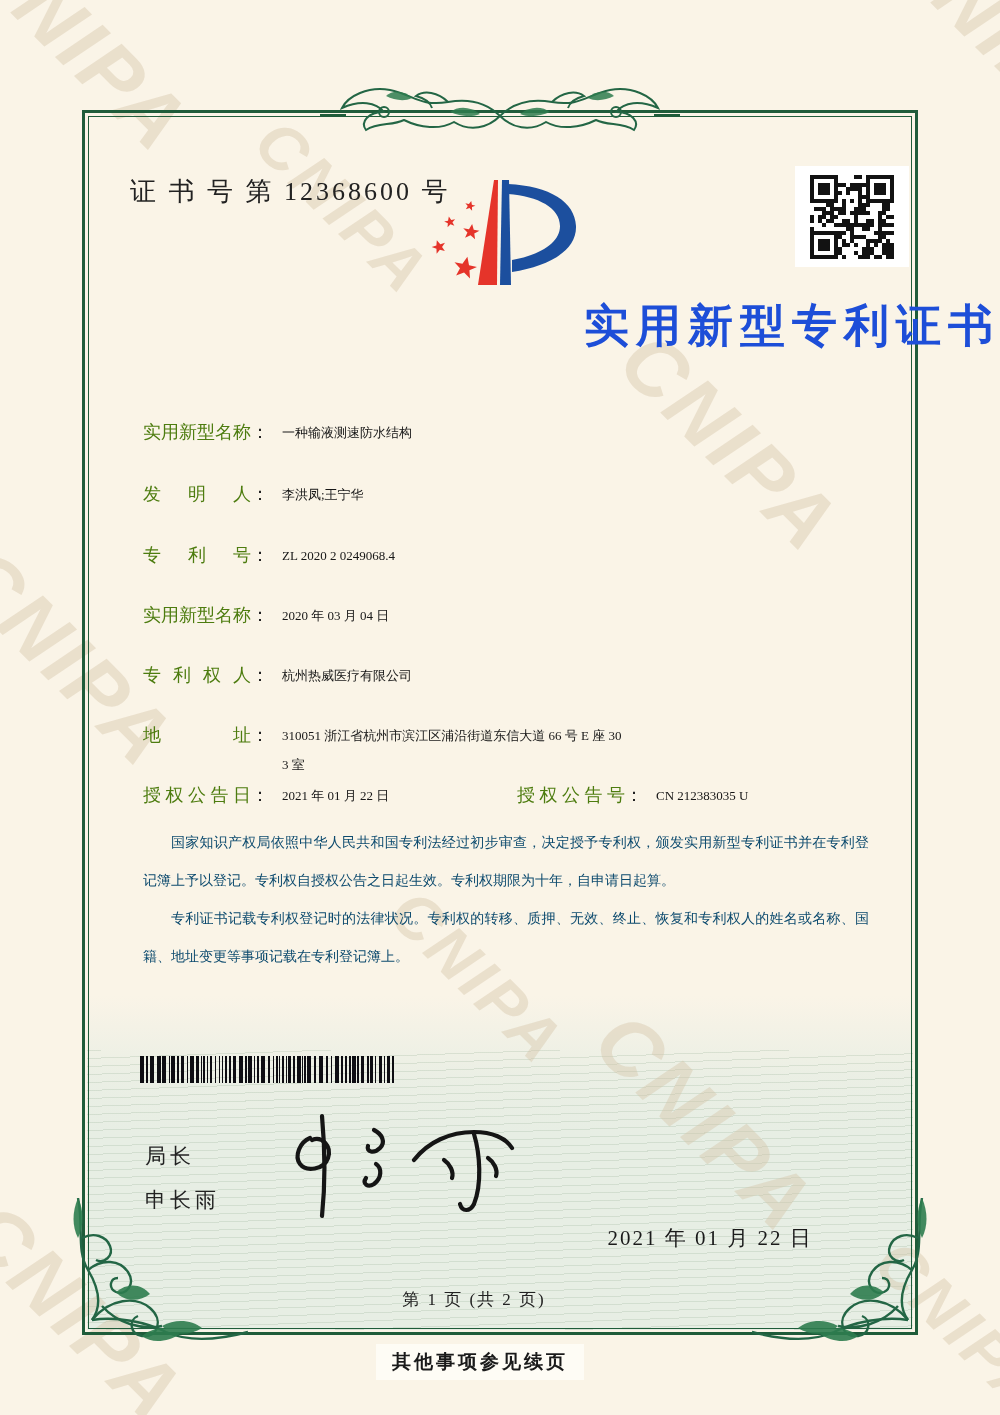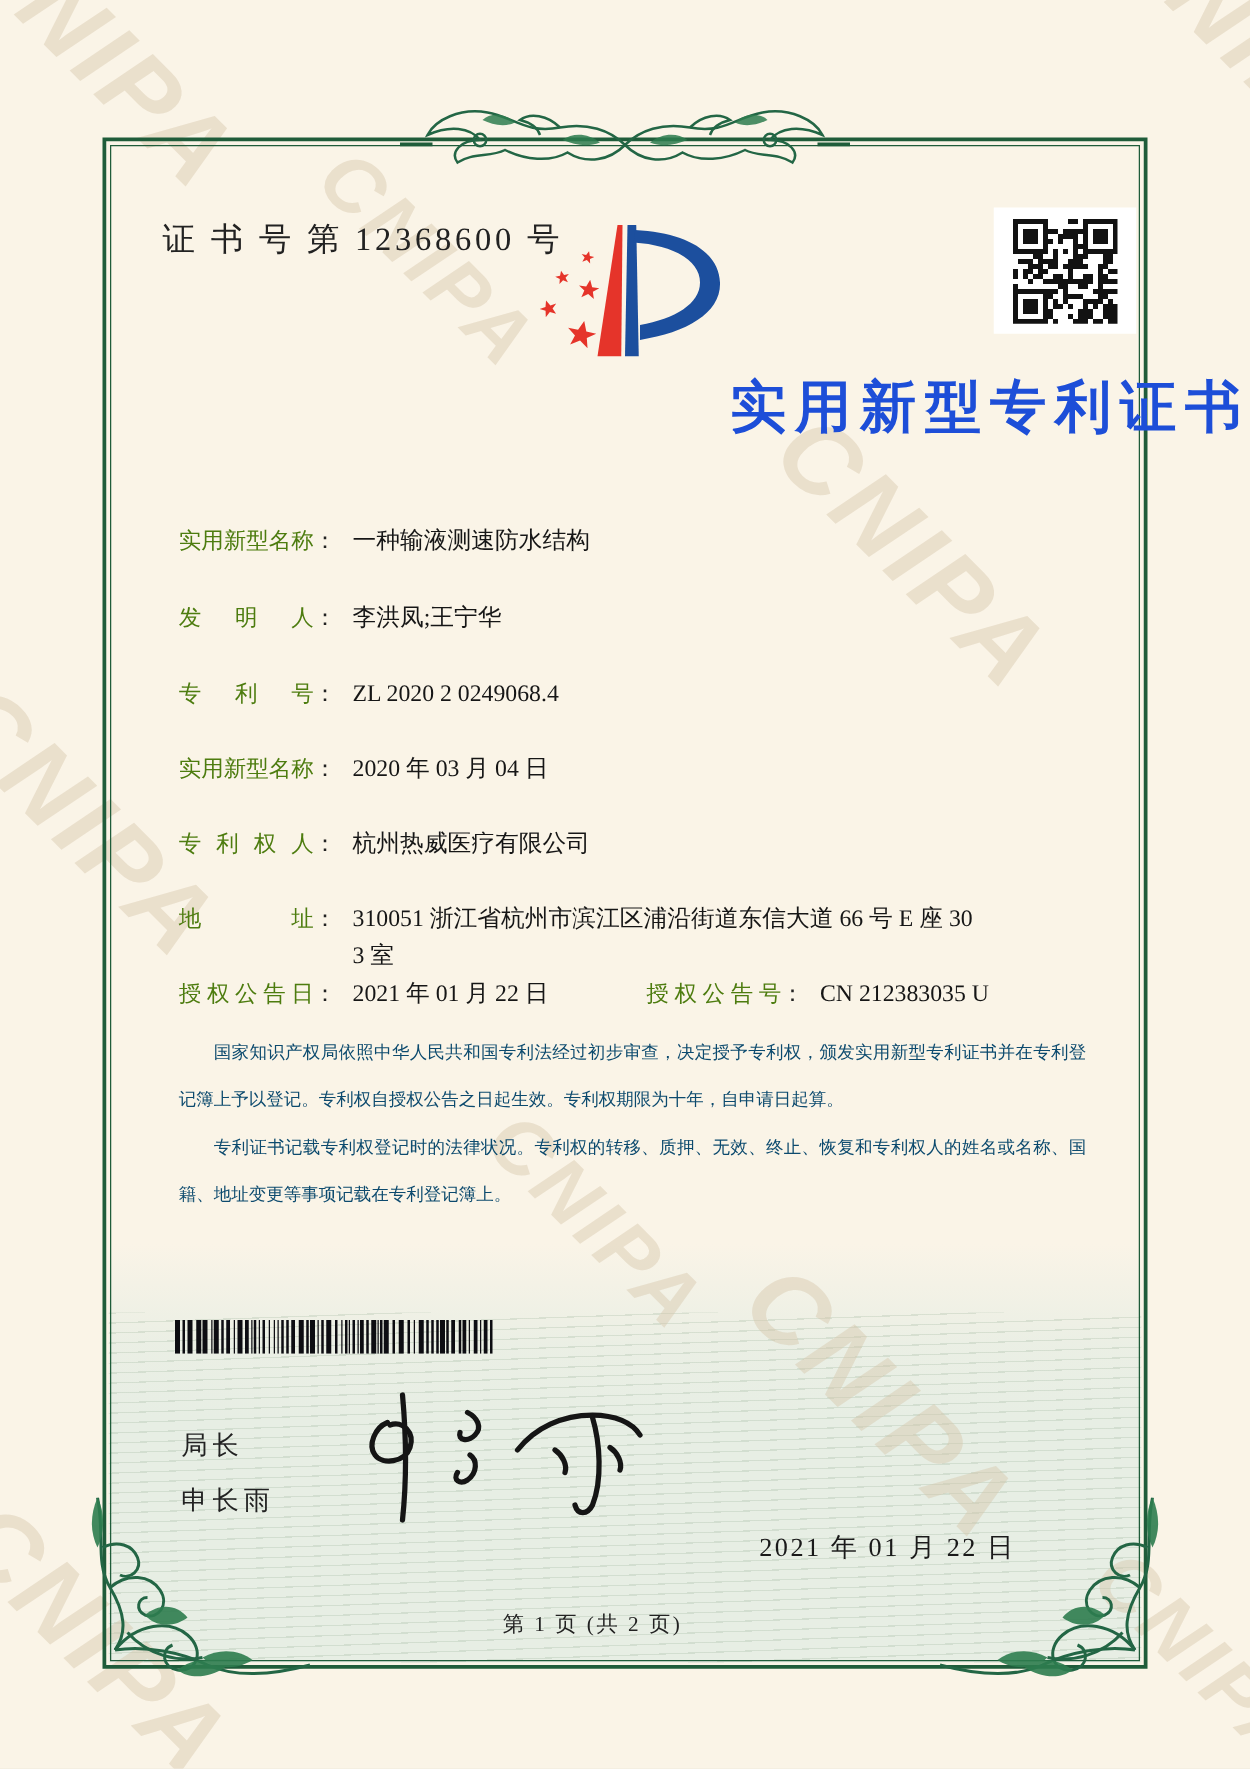--- a/index.html
+++ b/index.html
@@ -64,21 +64,21 @@
     font-family:Liberation Mono, monospace;
   }
   .row{position:absolute;left:143px;width:740px;display:flex;align-items:flex-start;line-height:29px;}
   .r1{top:418px}.r2{top:480px}.r3{top:541px}.r4{top:601px}.r5{top:661px}.r6{top:721px}.r7{top:781px}
   .flabel{
     display:inline-block;width:108px;flex:none;
     font-size:18px;color:#4d7c0f;
     text-align:justify;text-align-last:justify;text-justify:inter-character;
   }
   .colon{flex:none;font-size:18px;color:#222;}
-  .fvalue{margin-left:13px;font-size:19px;color:#161616;}
+  .fvalue{margin-left:13px;font-size:13px;color:#161616;}
   .fvalue .l2{display:block;}
   .grant-right{position:absolute;left:374px;top:0;display:flex;}
   .paras{
     position:absolute;left:143px;top:824px;width:726px;
     font-size:14px;line-height:38px;text-align:justify;color:#0c4a6e;
     font-family:"Liberation Serif","DejaVu Serif",serif;
   }
   .paras p{margin:0;text-indent:2em;}
   .barcode{position:absolute;left:140px;top:1056px;}
   .signer-title{position:absolute;left:145px;top:1142px;font-size:21px;letter-spacing:4px;
@@ -474,13 +474,14 @@
         <path d="M196 26 C202 46 204 76 196 96 C192 104 184 104 182 96"></path>
         <path d="M166 52 C172 56 176 64 174 70"></path>
         <path d="M210 50 C216 54 220 62 218 68"></path>
       </g>
     </svg>
 
     <div class="issue-date">2021 年 01 月 22 日</div>
     <div class="page-indicator">第 1 页 (共 2 页)</div>
   </div>
 
+  <div class="footer-note">其他事项参见续页</div>
 </div>
 
 </body></html>

